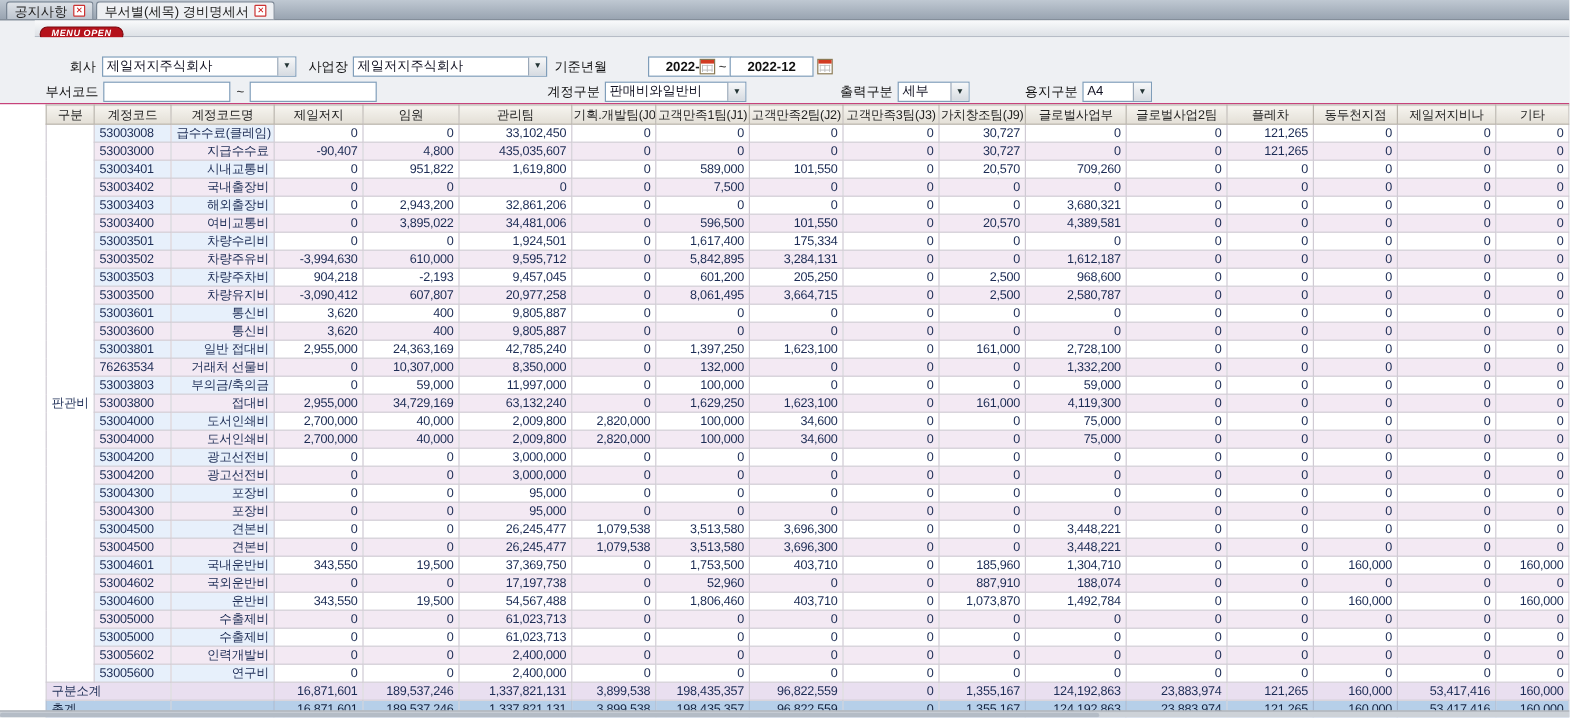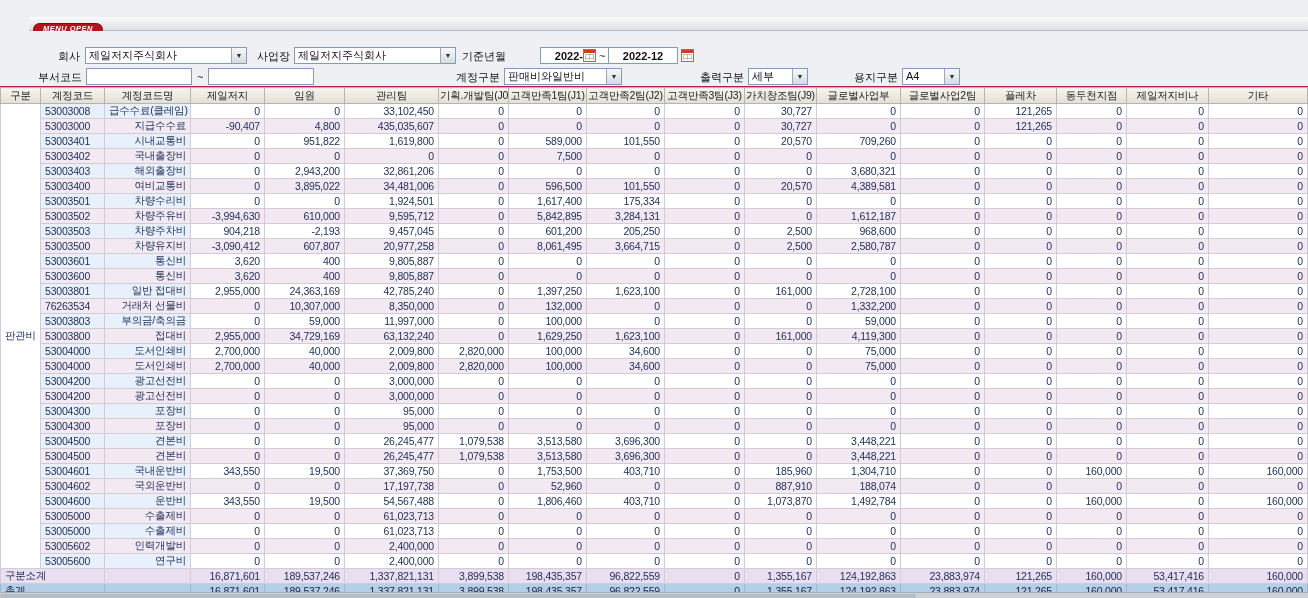--- a/index.html
+++ b/index.html
@@ -43,21 +43,21 @@
     font-size:11px; padding:0 3px; font-family:inherit; color:#111;}
   .txt.date{text-align:center; font-weight:bold;}
   .tilde{position:absolute; font-size:11px; color:#222; line-height:14px;}
   .cal{position:absolute; width:13px; height:13px; background:#fff; border:1px solid #8a7a55; display:inline-block;}
   .cal::before{content:""; position:absolute; top:0; left:0; right:0; height:3px; background:#d23b22;}
   .cal::after{content:""; position:absolute; top:4px; left:1px; right:1px; bottom:1px;
     background-image:linear-gradient(#bbb 1px,transparent 1px),linear-gradient(90deg,#bbb 1px,transparent 1px);
     background-size:4px 4px;}
 
   
-  .grid-wrap{position:absolute; top:87px; left:0; right:0; bottom:6px; background:#fff;}
+  .grid-wrap{position:absolute; top:87px; left:0; right:0; bottom:6px; background:#fff;padding-left:38px;}
   table.grid{width:100%; height:100%; border-collapse:collapse; table-layout:fixed;
     font-size:10.5px; letter-spacing:-0.2px;}
   table.grid th{background:linear-gradient(#f6f4ef,#e3dfd6); border:1px solid #b9b4ab;
     font-weight:normal; color:#222; text-align:center; height:16px; padding:0 1px;
     white-space:nowrap; overflow:hidden; font-size:10.5px;}
   table.grid td{border:1px solid #d0cbd4; white-space:nowrap; overflow:hidden; padding:0 4px; color:#1c2c55;}
   td.code{color:#2b43c8; text-align:left; padding:0 2px;}
   td.name{color:#25407f; text-align:right;}
   td.val{text-align:right;}
   tr.norm td{background:#fff;}
@@ -70,20 +70,30 @@
 
   
   .hscroll{position:absolute; left:0; right:0; bottom:0; height:6px; background:#cdd2d8; border-top:1px solid #a9aeb5;}
   .hthumb{position:absolute; left:0; top:1px; bottom:0; width:70%; background:#b4bcc6; border-radius:2px;}
 </style>
 </head>
 <body>
 
 <div class="screen">
 
+  <div class="tabbar">
+    <div class="tab inactive">
+      <span class="tab-label">공지사항</span>
+      <span class="tab-close">✕</span>
+    </div>
+    <div class="tab active">
+      <span class="tab-label">부서별(세목) 경비명세서</span>
+      <span class="tab-close">✕</span>
+    </div>
+  </div>
 
   <div class="menustrip">
     <span class="menu-open-btn">MENU OPEN</span>
   </div>
 
   <div class="filters">
 
     <span class="lbl" style="left:40px;width:40px;top:18px">회사</span>
     <div class="sel" style="left:85px;width:162px;top:16px">
       <span class="sel-text">제일저지주식회사</span>

